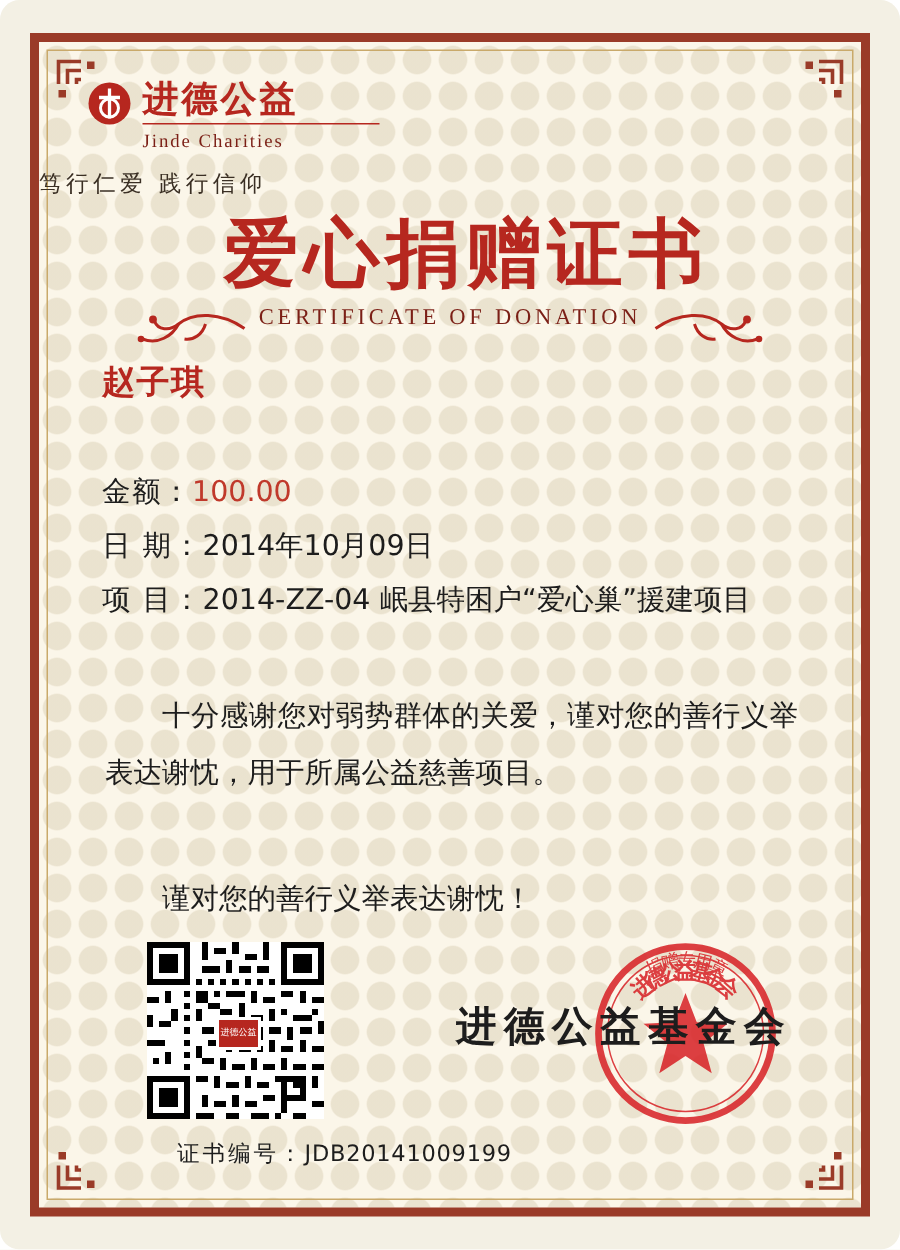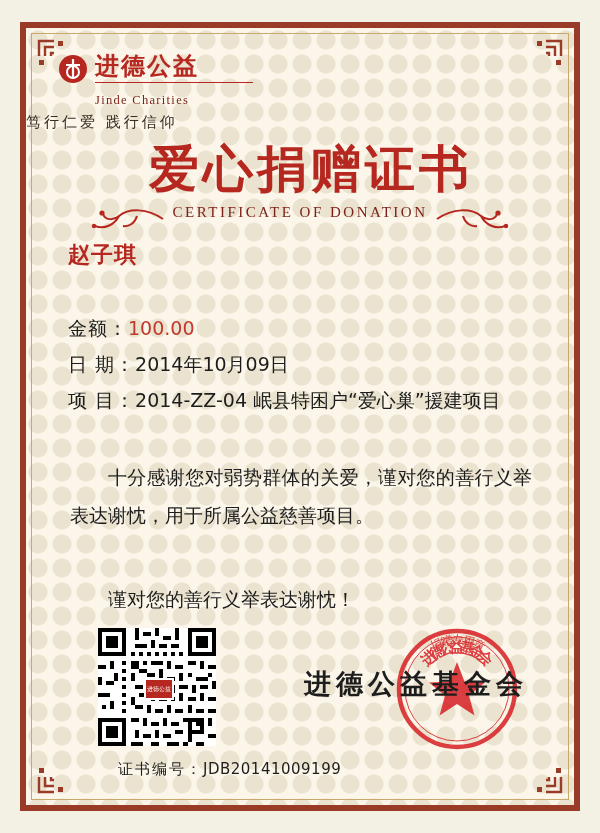--- a/index.html
+++ b/index.html
@@ -14,20 +14,21 @@
   }
 
   
   .cert {
     position: relative;
     width: 600px;
     height: 833px;
     box-sizing: border-box;
     padding: 22px 20px;
     background: #f3f0e4;
+    border-radius: 13px;
   }
   .cert-inner {
     position: relative;
     width: 100%;
     height: 100%;
     box-sizing: border-box;
     border: 6px solid #9a3b28;
     background:
       radial-gradient(circle at 12px 12px, rgba(221,211,186,0.55) 9px, rgba(0,0,0,0) 10px) 0 0/24px 24px,
       linear-gradient(#fbf6e9, #fbf6e9);
@@ -74,21 +75,21 @@
     color: #b6271f;
     letter-spacing: 2px;
     line-height: 28px;
     font-family: "DejaVu Sans", sans-serif;
   }
   .logo-text .logo-en {
     font-size: 12.5px;
     color: #7b1f16;
     letter-spacing: 1.3px;
     line-height: 15px;
-    margin-top: 10px;
+    margin-top: 4px;
     font-family: "Liberation Serif", serif;
   }
   .logo-text .logo-rule {
     width: 158px;
     height: 1px;
     background: #b6271f;
     margin: 2px 0 2px 0;
   }
 
   

